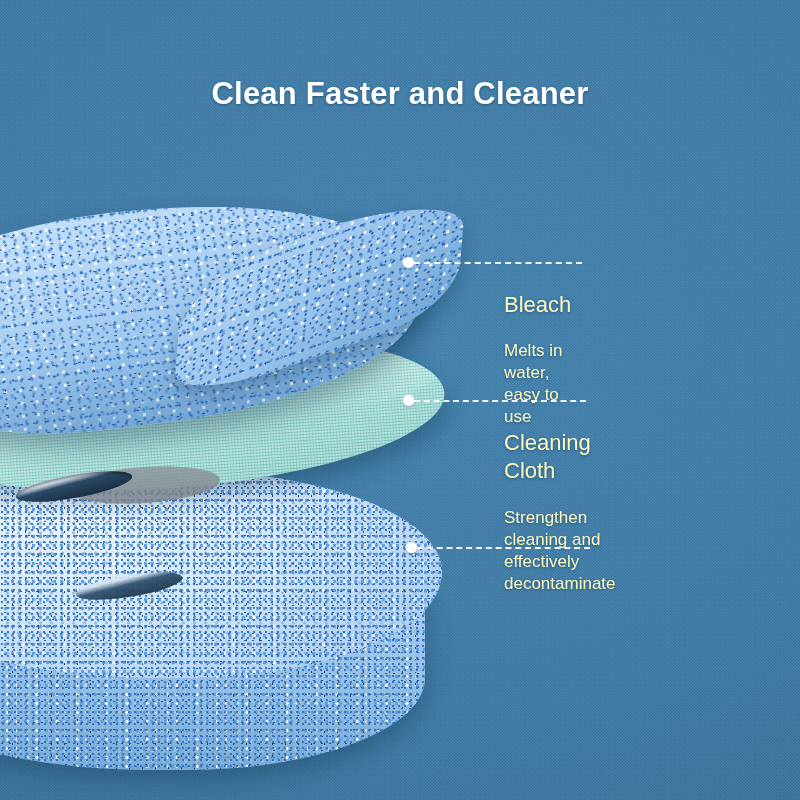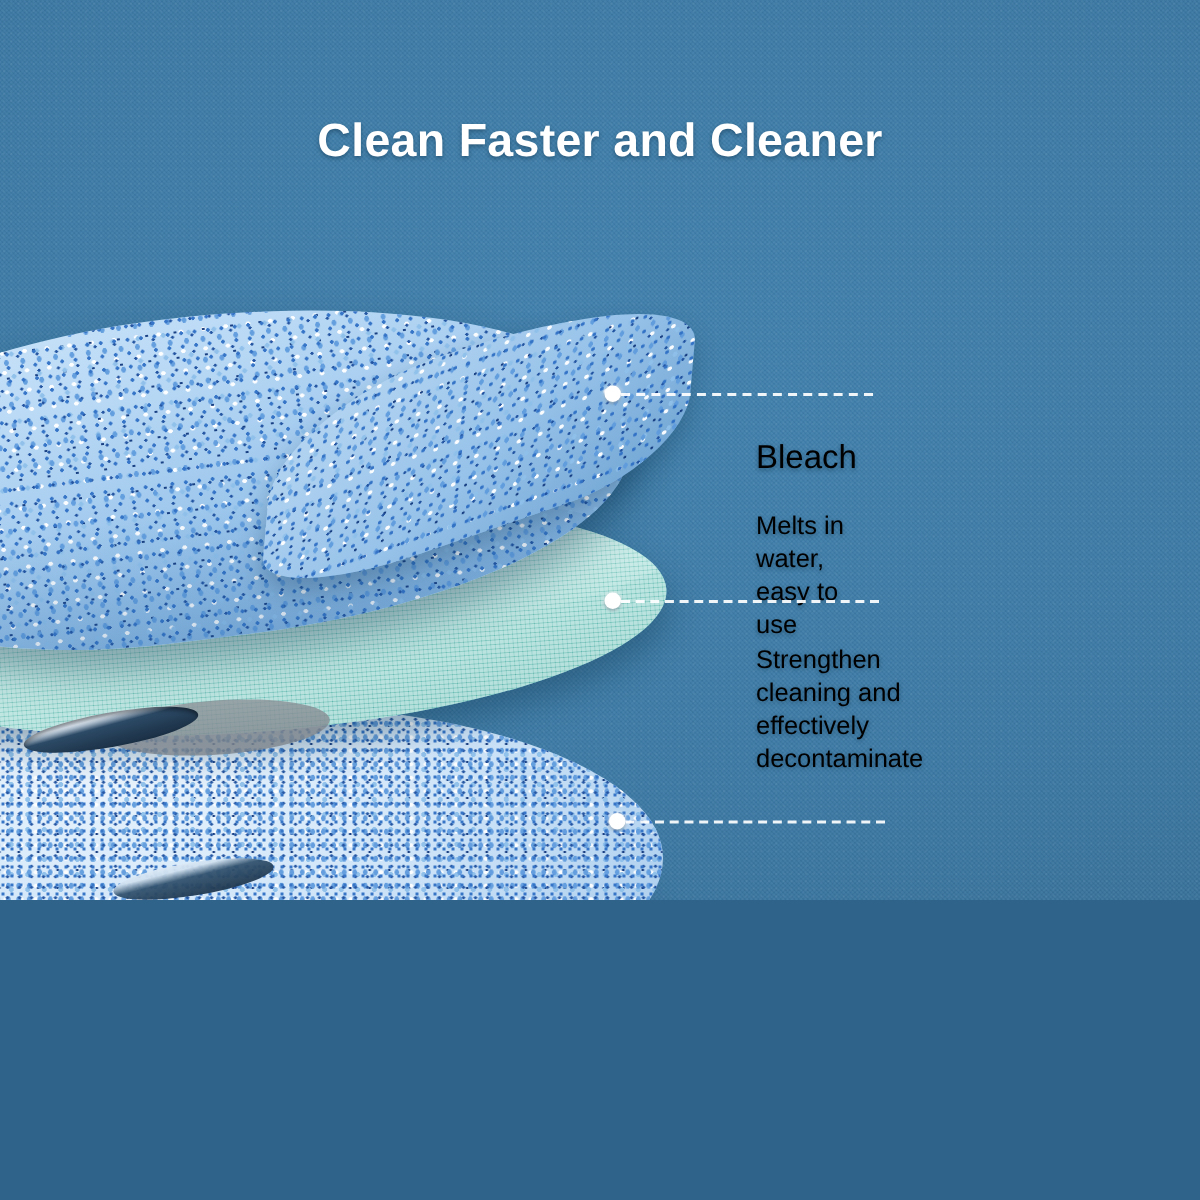--- a/index.html
+++ b/index.html
@@ -3,21 +3,21 @@
 <meta charset="utf-8">
 <style>
   html, body {
     margin: 0;
     padding: 0;
     background: #2f638a;
   }
   #stage {
     position: relative;
     width: 800px;
-    height: 600px;
+    height: 800px;
     overflow: hidden;
     font-family: "Liberation Sans", sans-serif;
     background: #3a78a4;
     text-decoration: underline;
   }
 
   
   .bg-base {
     position: absolute; inset: 0;
     background:
@@ -214,21 +214,21 @@
     background: #ffffff;
     box-shadow: 0 0 3px rgba(255,255,255,.85), 0 1px 2px rgba(10,40,62,.5);
   }
   .callout .leader {
     position: absolute;
     height: 0;
     border-top: 2px dashed rgba(255,255,255,.92);
   }
   .callout .label {
     position: absolute;
-    color: #000000;
+    color: #fef9c3;
     text-shadow: 0 1px 3px rgba(8,40,62,.45);
     line-height: 1.30;
     white-space: pre-line;
   }
   .callout .label .head { font-size: 22px; display: block; }
   .callout .label .desc { font-size: 17px; display: block; }
 </style>
 </head>
 <body>
 
@@ -275,20 +275,21 @@
     <div class="label" style="left:504px; top:270px;">
       <span class="head">Bleach</span>
       <span class="desc">Melts in water, easy to use</span>
     </div>
   </div>
 
   <div class="callout">
     <div class="dot" style="left:403px; top:395px;"></div>
     <div class="leader" style="left:414px; top:400px; width:172px;"></div>
     <div class="label" style="left:504px; top:408px;">
+      <span class="head">Cleaning Cloth</span>
       <span class="desc">Strengthen cleaning and
 effectively decontaminate</span>
     </div>
   </div>
 
   <div class="callout">
     <div class="dot" style="left:406px; top:542px;"></div>
     <div class="leader" style="left:417px; top:547px; width:173px;"></div>
     <div class="label" style="left:504px; top:556px;">
     </div>

